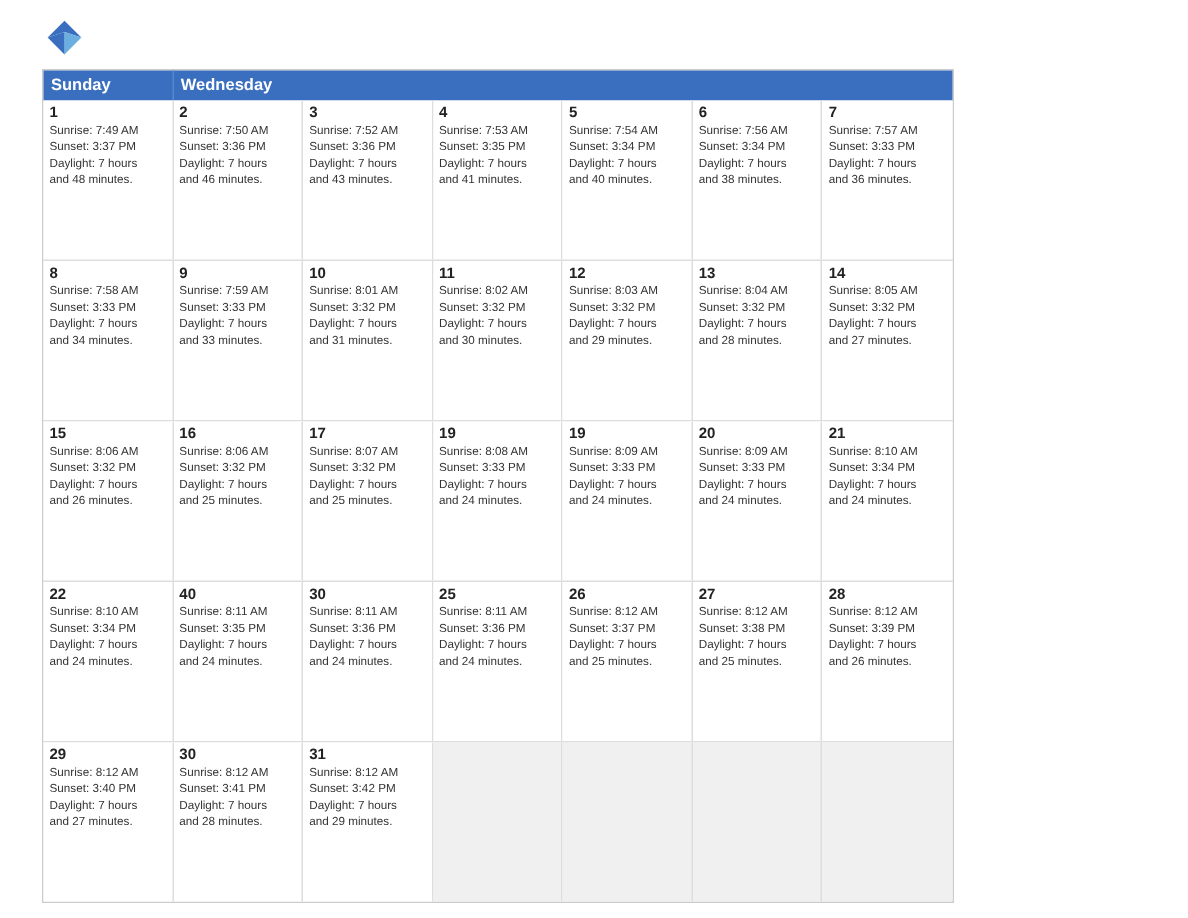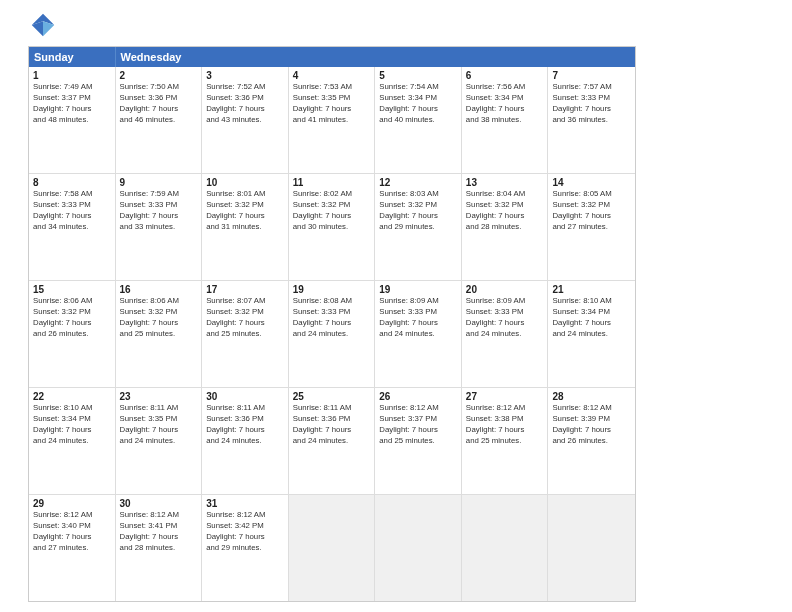--- a/index.html
+++ b/index.html
@@ -224,21 +224,21 @@
             <span class="day-number">21</span>
             <div class="cell-text">Sunrise: 8:10 AM<br>Sunset: 3:34 PM<br>Daylight: 7 hours<br>and 24 minutes.</div>
           </div>
         </div>
         <div class="cal-row">
           <div class="cal-cell">
             <span class="day-number">22</span>
             <div class="cell-text">Sunrise: 8:10 AM<br>Sunset: 3:34 PM<br>Daylight: 7 hours<br>and 24 minutes.</div>
           </div>
           <div class="cal-cell">
-            <span class="day-number">23</span>
+            <span class="day-number">40</span>
             <div class="cell-text">Sunrise: 8:11 AM<br>Sunset: 3:35 PM<br>Daylight: 7 hours<br>and 24 minutes.</div>
           </div>
           <div class="cal-cell">
             <span class="day-number">30</span>
             <div class="cell-text">Sunrise: 8:11 AM<br>Sunset: 3:36 PM<br>Daylight: 7 hours<br>and 24 minutes.</div>
           </div>
           <div class="cal-cell">
             <span class="day-number">25</span>
             <div class="cell-text">Sunrise: 8:11 AM<br>Sunset: 3:36 PM<br>Daylight: 7 hours<br>and 24 minutes.</div>
           </div>

